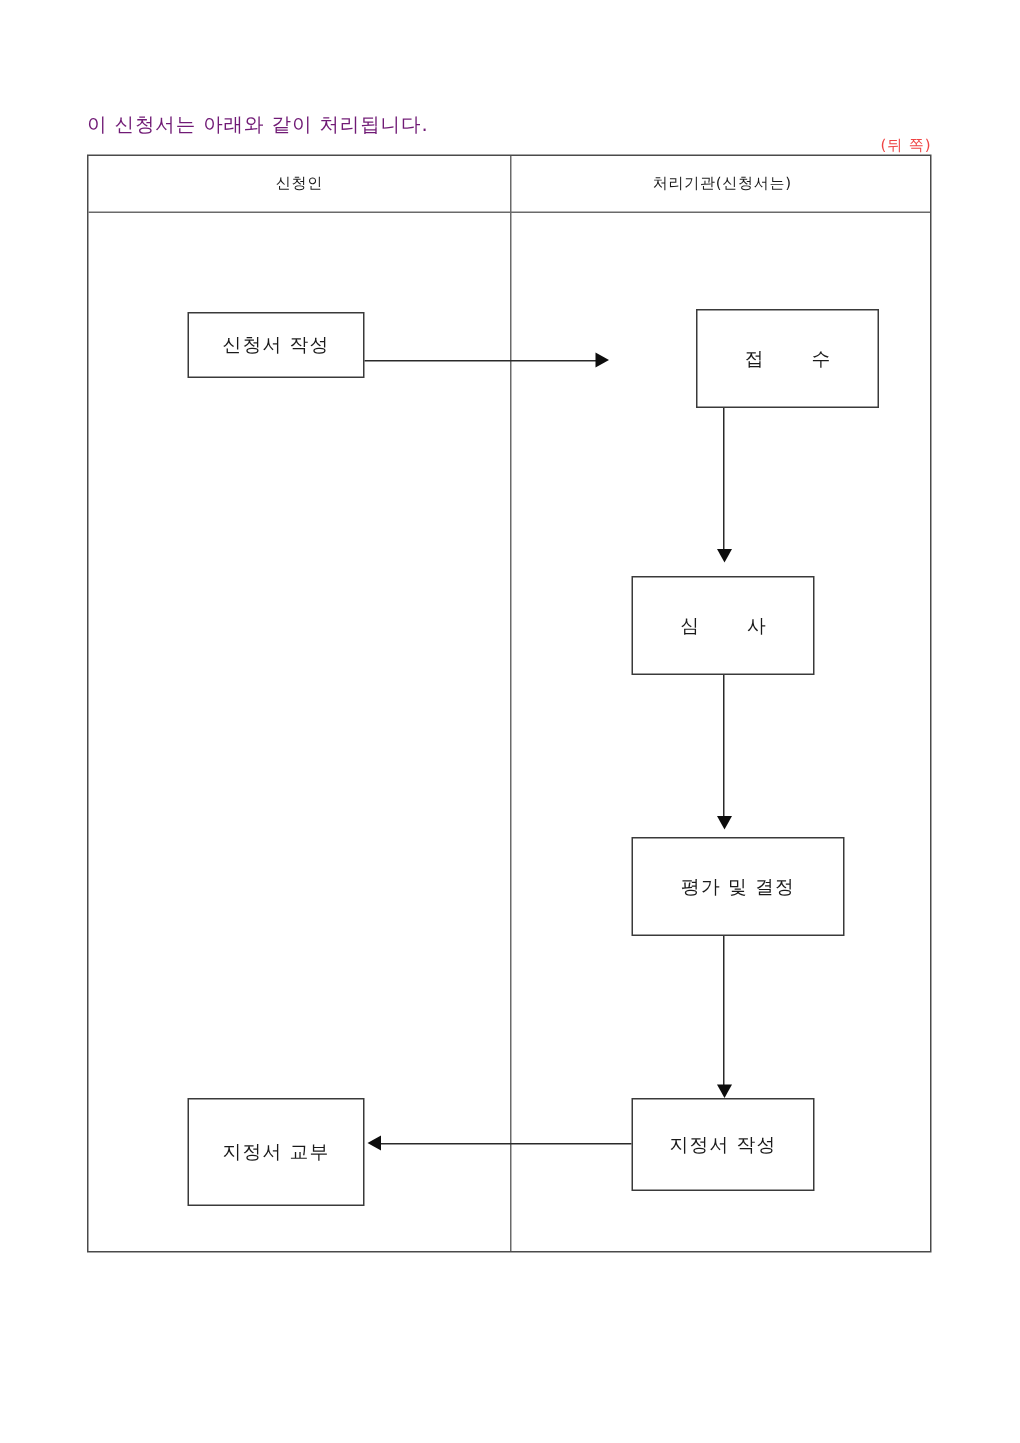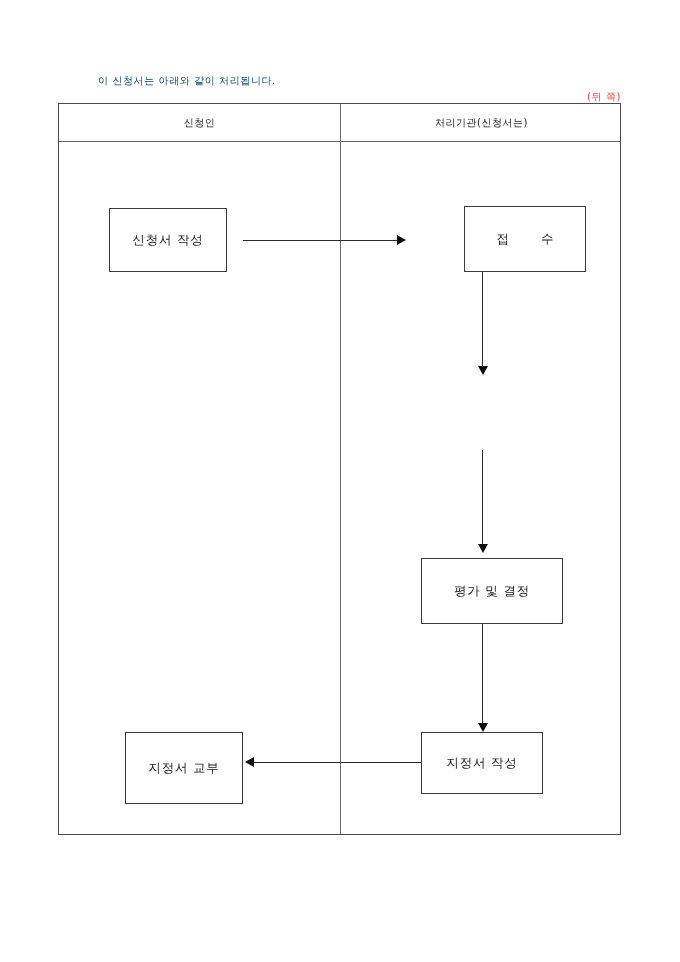--- a/index.html
+++ b/index.html
@@ -29,25 +29,24 @@
     position: absolute;
     left: 58px;
     top: 74px;
     width: 563px;
     height: 22px;
   }
   .caption-text {
     position: absolute;
     left: 0;
     top: 0;
-    font-size: 10px;
+    font-size: 13px;
     letter-spacing: 0.6px;
     white-space: nowrap;
-    color: #0c4a6e;
-    margin-left: 40px;
+    color: #701a75;
   }
   .page-side {
     position: absolute;
     right: 0;
     top: 16px;
     font-size: 10px;
     letter-spacing: 0.6px;
     white-space: nowrap;
     color: #ef4444;
   }
@@ -153,34 +152,37 @@
   </div>
 
   <div class="proc-table">
 
     <div class="header-divider"></div>
     <div class="col-divider"></div>
 
     <div class="col-header left">신청인</div>
     <div class="col-header right">처리기관(신청서는)</div>
 
-    <div class="flow-box" style="left:50px; top:104px; width:118px; height:64px;">
+    <div class="flow-box" style="left:66px; top:104px; width:118px; height:44px;">
       <span class="lbl sp-wide">신청서 작성</span>
     </div>
 
     <div class="h-line" style="left:184px; top:136px; width:155px;"></div>
     <div class="arrow-right" style="left:338px; top:131px;"></div>
 
     <div class="flow-box" style="left:362px; top:102px; width:122px; height:66px;margin-left:43px;">
       <span class="lbl sp-xwide">접        수</span>
     </div>
 
     <div class="v-line" style="left:423px; top:168px; height:98px;"></div>
     <div class="arrow-down" style="left:419px; top:262px;"></div>
 
+    <div class="flow-box" style="left:362px; top:280px; width:122px; height:66px;">
+      <span class="lbl sp-xwide">심        사</span>
+    </div>
 
     <div class="v-line" style="left:423px; top:346px; height:98px;"></div>
     <div class="arrow-down" style="left:419px; top:440px;"></div>
 
     <div class="flow-box" style="left:362px; top:454px; width:142px; height:66px;">
       <span class="lbl sp-wide">평가 및 결정</span>
     </div>
 
     <div class="v-line" style="left:423px; top:520px; height:103px;"></div>
     <div class="arrow-down" style="left:419px; top:619px;"></div>

